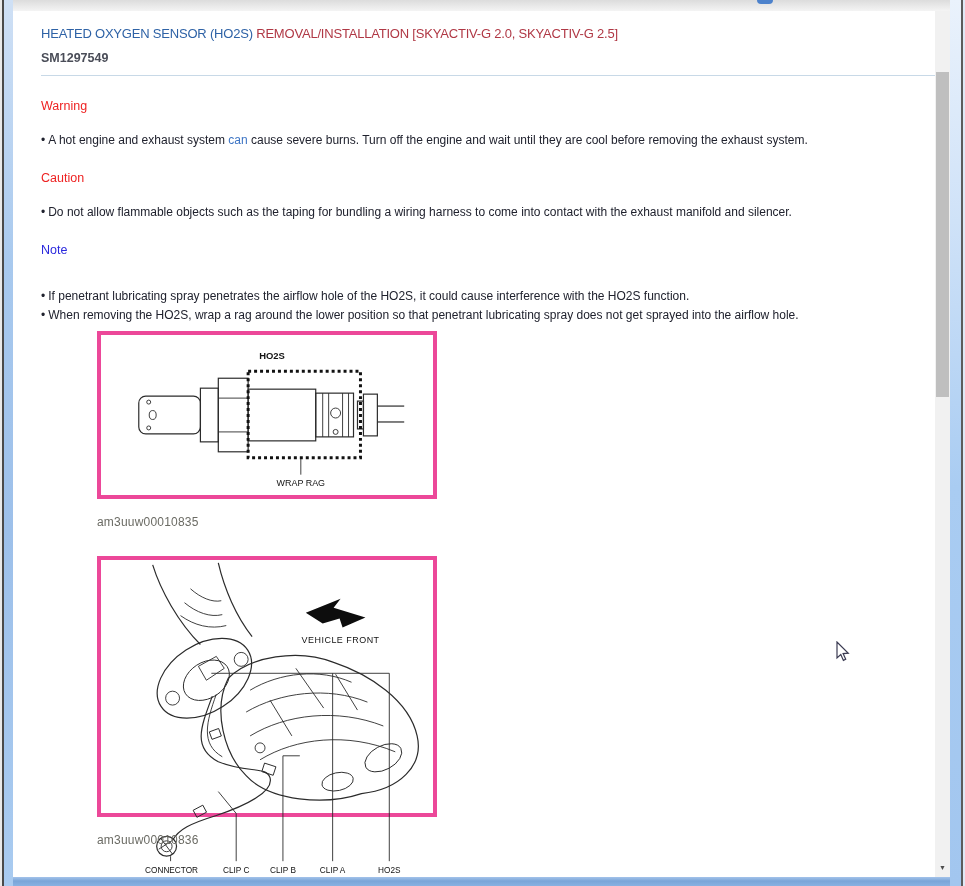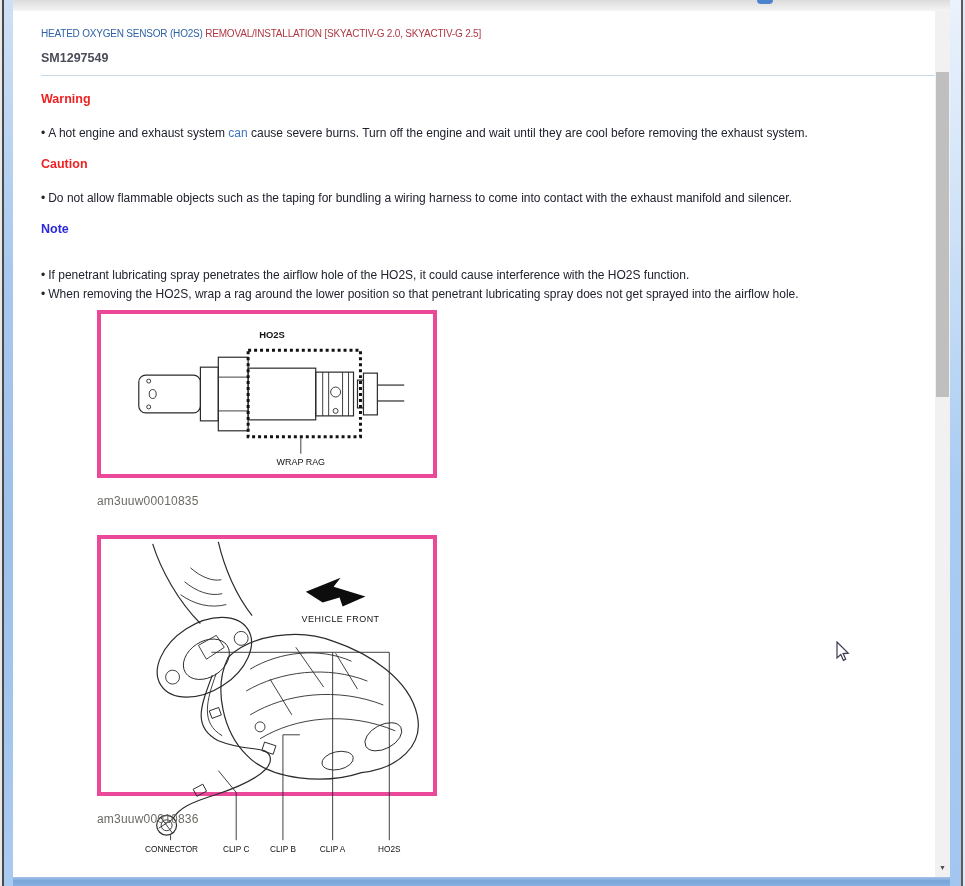--- a/index.html
+++ b/index.html
@@ -29,28 +29,28 @@
   
   .scrollbar { position:absolute; left:935px; top:11px; width:15px; height:866px;
     background:#f1f1f1; z-index:2; }
   .scroll-thumb { position:absolute; left:1px; top:61px; width:13px; height:325px; background:#bfbfbf; }
   .scroll-down { position:absolute; left:0; bottom:6px; width:15px; text-align:center;
     font-size:7px; color:#4d4d4d; line-height:7px; }
   
   .content { position:absolute; left:13px; top:11px; width:922px; height:866px;
     background:#ffffff; z-index:1; overflow:hidden; padding:0 13px 0 28px; }
   .doc { padding-top:13px; color:var(--body-text,#20222e); }
-  h1.title { margin:0; font-size:10px; line-height:19px; font-weight:500;
+  h1.title { margin:0; font-size:13px; line-height:19px; font-weight:500;
     letter-spacing:-0.2px; white-space:nowrap; }
   .t-blue { color:var(--title-blue,#2e62a6); }
   .t-red  { color:var(--title-red,#b03845); }
   .doc-num { margin-top:8px; font-size:12.5px; color:#4a4d58;font-weight:bold; }
   hr.divider { margin:10px -13px 0 0; border:none; border-top:1px solid #c8d9e7; }
   .doc-id { margin-top:10px; font-size:12px; text-align:right; color:#373b46; }
-  .sec-h { margin-top:16px; font-weight:bold; font-size:12.5px; line-height:15px; }
+  .sec-h { margin-top:23px; font-weight:normal; font-size:12.5px; line-height:15px; }
   .sec-h.red  { color:var(--warning-red,#ee2222); }
   .sec-h.blue { color:var(--note-blue,#2a28dd); }
   .blt-line { margin:19px 0 0 0; font-size:12px; line-height:15px; white-space:nowrap; }
   .blt-line.tight { margin-top:4px; }
   .blt-line.first-note { margin-top:31px; }
   .blt { margin-right:3px; }
   a.lnk { color:var(--link-blue,#3c74c4); text-decoration:none; cursor:pointer; }
   
   .fig { margin-left:56px; width:340px; border:4px solid #ec4899; background:#fff; }
   .fig1 { margin-top:8px; height:168px; }

